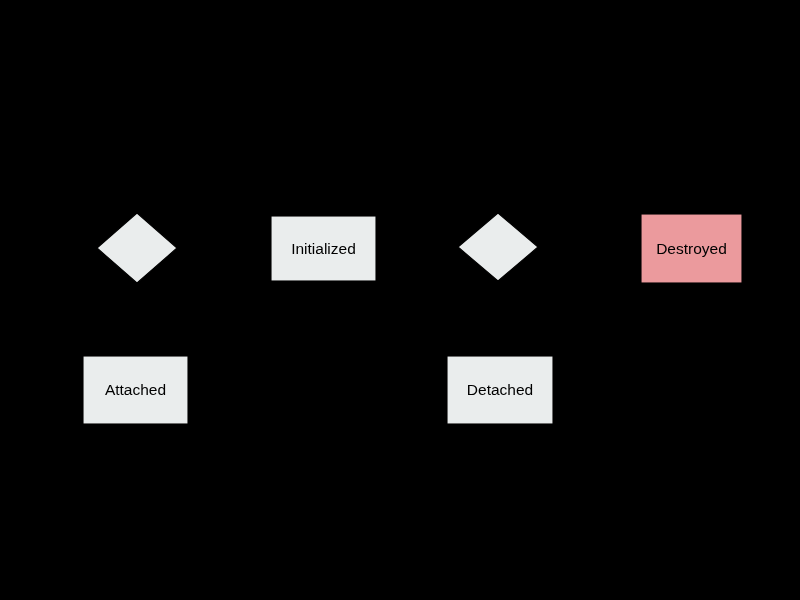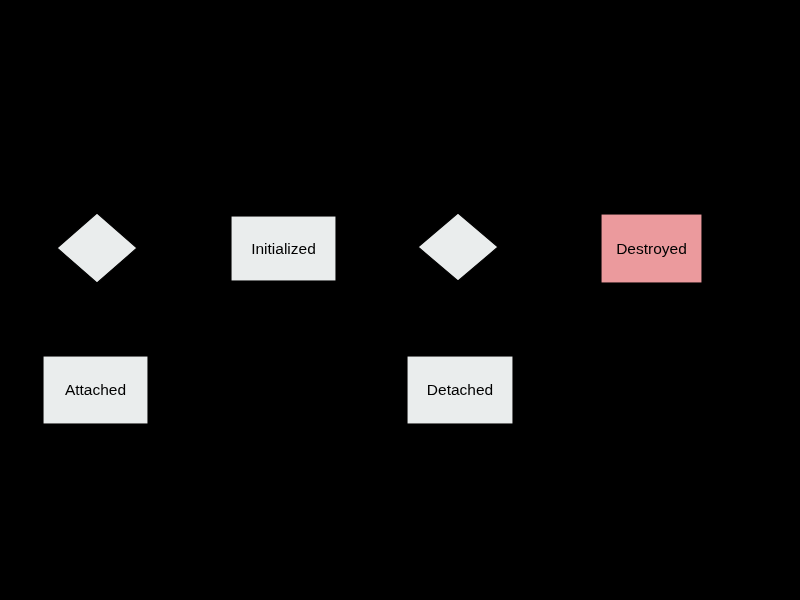--- a/index.html
+++ b/index.html
@@ -12,20 +12,21 @@
     width: 800px;
     height: 600px;
     overflow: hidden;
     font-family: "Liberation Sans", sans-serif;
   }
   #diagram-canvas {
     position: relative;
     width: 728px;
     height: 600px;
     background: #000000;
+    margin-left: 40px;
   }
   #diagram-svg {
     position: absolute;
     left: 0;
     top: 0;
     width: 800px;
     height: 600px;
     display: block;
   }
   .node-label {

